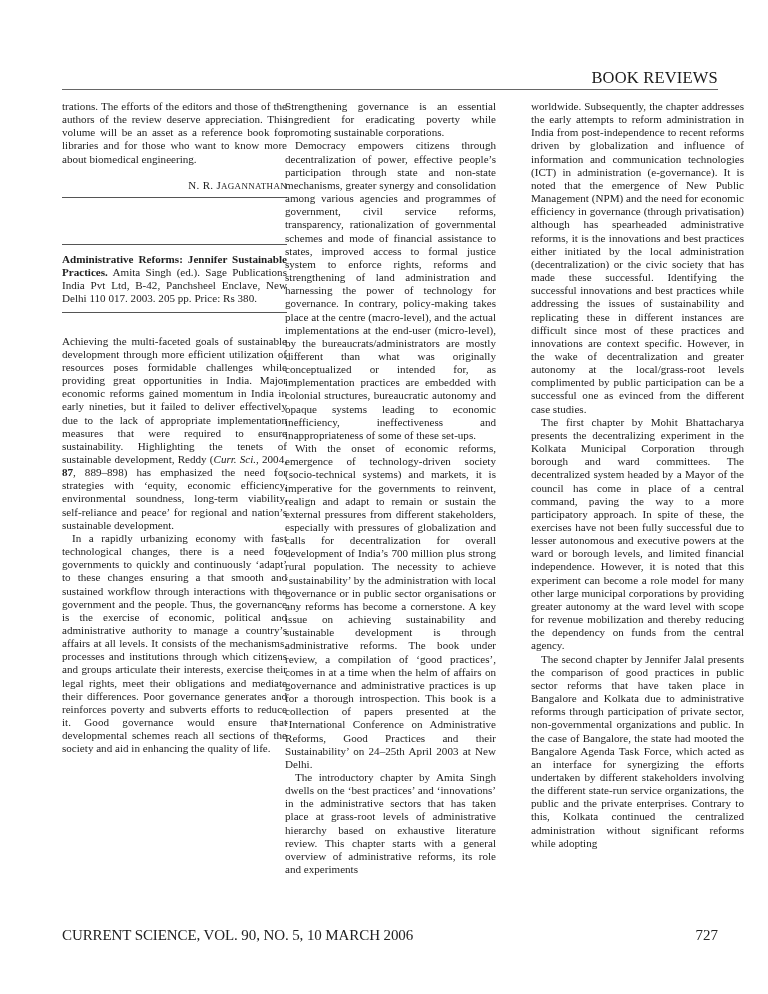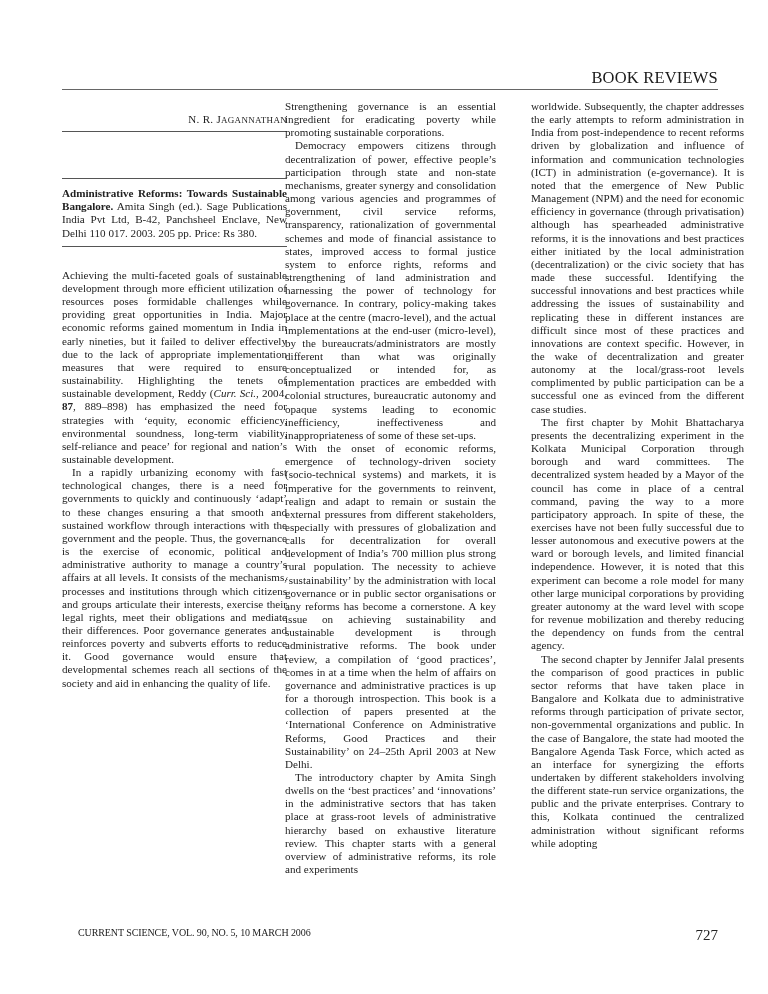--- a/index.html
+++ b/index.html
@@ -16,34 +16,35 @@
   .sig { text-align:right; margin-top:13px; font-size:11px; letter-spacing:0.3px; }
   .sig .sc { font-size:9px; }
   .affil { font-style:italic; margin-top:13px; line-height:13.2px; }
   .rule { border-top:1.3px solid #555; height:0; }
   .rule.r1 { margin-top:4px; }
   .rule.r2 { margin-top:46px; }
   .rule.r3 { margin-top:6px; }
   .bookinfo { margin-top:8px; text-align:justify; }
   .bookinfo b { font-weight:bold; }
   .gap { height:22px; }
-  .footer-left { position:absolute; left:78px; top:927px; font-size:10px; letter-spacing:-0.1px; color:#222; }
+  .footer-left { position:absolute; left:62px; top:927px; font-size:15px; letter-spacing:-0.1px; color:#222; }
   .footer-right { position:absolute; right:50px; top:927px; font-size:15px; color:#222; }
 </style>
 </head>
 <body>
 
 <div class="header-title">BOOK REVIEWS</div>
 <div class="header-rule"></div>
 
 <div class="col" id="col1">
+  <p class="noindent">trations. The efforts of the editors and those of the authors of the review deserve appreciation. This volume will be an asset as a reference book for libraries and for those who want to know more about biomedical engineering.</p>
   <div class="sig"><span>N. R. J</span><span class="sc">AGANNATHAN</span></div>
   <div class="rule r1"></div>
   <div class="rule r2"></div>
-  <div class="bookinfo"><b>Administrative Reforms: Towards Sustainable Bangalore.</b> <span>Amita Singh (ed.). Sage Publications India Pvt Ltd, B-42, Panchsheel Enclave, New Delhi 110 017. 2003. 205 pp. Price: Rs 380.</span></div>
+  <div class="bookinfo"><b>Administrative Reforms: Jennifer Sustainable Practices.</b> <span>Amita Singh (ed.). Sage Publications India Pvt Ltd, B-42, Panchsheel Enclave, New Delhi 110 017. 2003. 205 pp. Price: Rs 380.</span></div>
   <div class="rule r3"></div>
   <div class="gap"></div>
   <p class="noindent"><span>Achieving the multi-faceted goals of sustainable development through more efficient utilization of resources poses formidable challenges while providing great opportunities in India. Major economic reforms gained momentum in India in early nineties, but it failed to deliver effectively due to the lack of appropriate implementation measures that were required to ensure sustainability. Highlighting the tenets of sustainable development, Reddy (</span><i>Curr. Sci.</i><span>, 2004, </span><b>87</b><span>, 889–898) has emphasized the need for strategies with ‘equity, economic efficiency, environmental soundness, long-term viability, self-reliance and peace’ for regional and nation’s sustainable development.</span></p>
   <p>In a rapidly urbanizing economy with fast technological changes, there is a need for governments to quickly and continuously ‘adapt’ to these changes ensuring a that smooth and sustained workflow through interactions with the government and the people. Thus, the governance is the exercise of economic, political and administrative authority to manage a country’s affairs at all levels. It consists of the mechanisms, processes and institutions through which citizens and groups articulate their interests, exercise their legal rights, meet their obligations and mediate their differences. Poor governance generates and reinforces poverty and subverts efforts to reduce it. Good governance would ensure that developmental schemes reach all sections of the society and aid in enhancing the quality of life.</p>
 </div>
 
 <div class="col" id="col2">
   <p class="noindent">Strengthening governance is an essential ingredient for eradicating poverty while promoting sustainable corporations.</p>
   <p>Democracy empowers citizens through decentralization of power, effective people’s participation through state and non-state mechanisms, greater synergy and consolidation among various agencies and programmes of government, civil service reforms, transparency, rationalization of governmental schemes and mode of financial assistance to states, improved access to formal justice system to enforce rights, reforms and strengthening of land administration and harnessing the power of technology for governance. In contrary, policy-making takes place at the centre (macro-level), and the actual implementations at the end-user (micro-level), by the bureaucrats/administrators are mostly different than what was originally conceptualized or intended for, as implementation practices are embedded with colonial structures, bureaucratic autonomy and opaque systems leading to economic inefficiency, ineffectiveness and inappropriateness of some of these set-ups.</p>
   <p>With the onset of economic reforms, emergence of technology-driven society (socio-technical systems) and markets, it is imperative for the governments to reinvent, realign and adapt to remain or sustain the external pressures from different stakeholders, especially with pressures of globalization and calls for decentralization for overall development of India’s 700 million plus strong rural population. The necessity to achieve ‘sustainability’ by the administration with local governance or in public sector organisations or any reforms has become a cornerstone. A key issue on achieving sustainability and sustainable development is through administrative reforms. The book under review, a compilation of ‘good practices’, comes in at a time when the helm of affairs on governance and administrative practices is up for a thorough introspection. This book is a collection of papers presented at the ‘International Conference on Administrative Reforms, Good Practices and their Sustainability’ on 24–25th April 2003 at New Delhi.</p>

